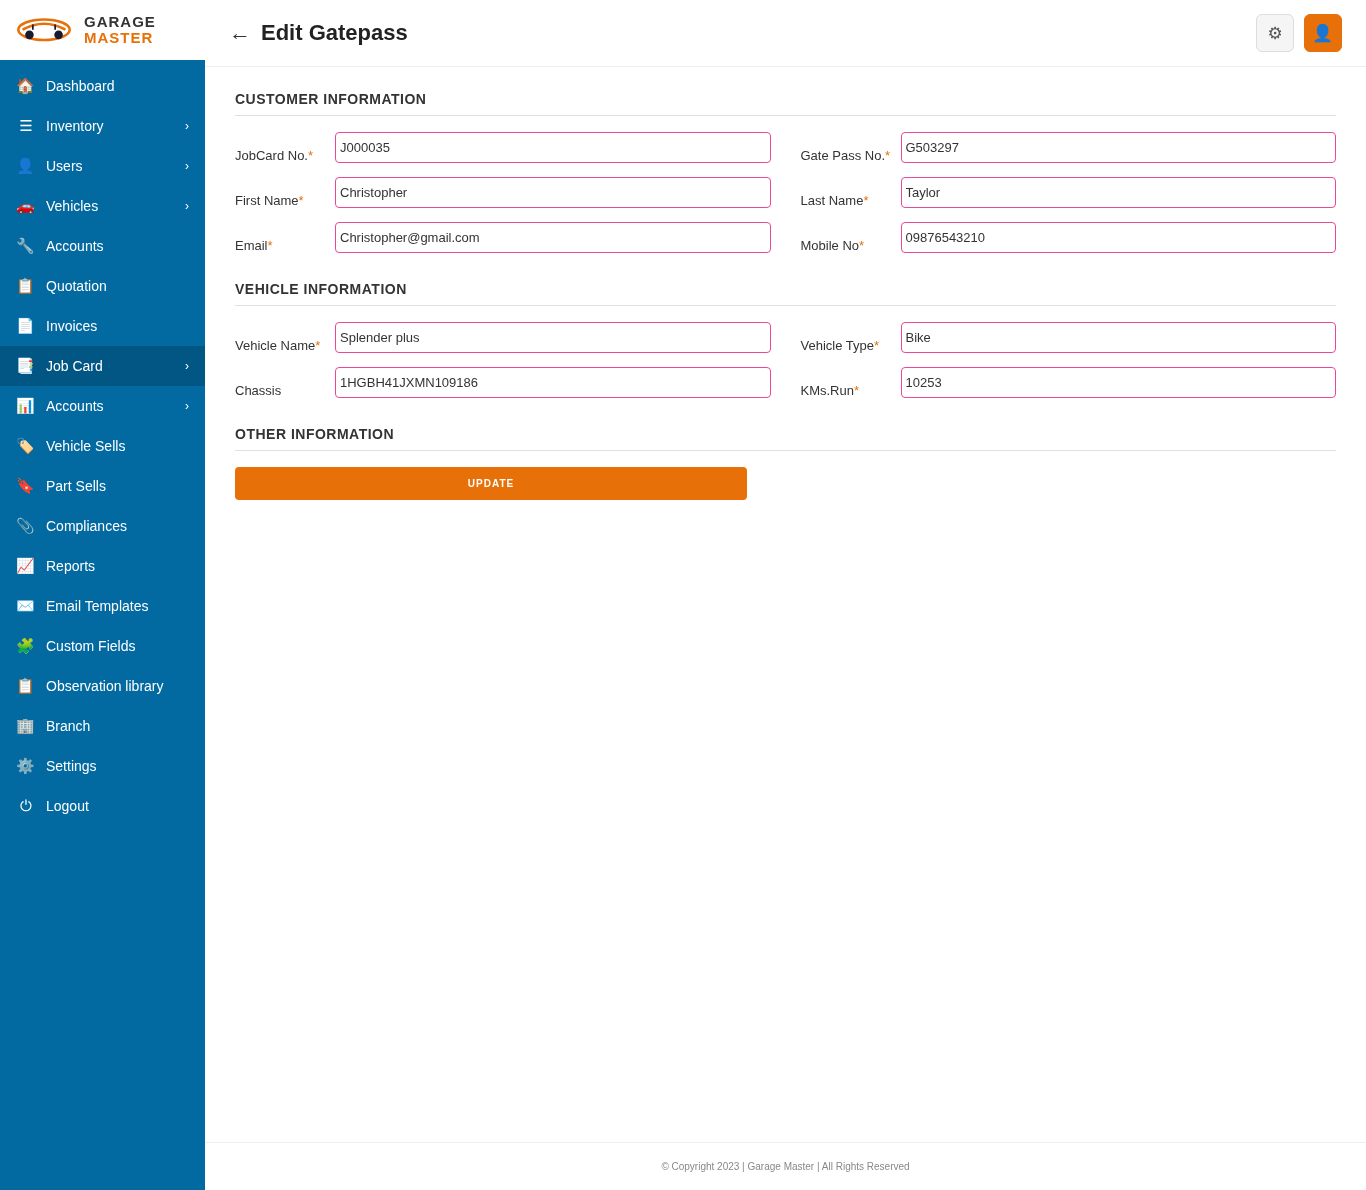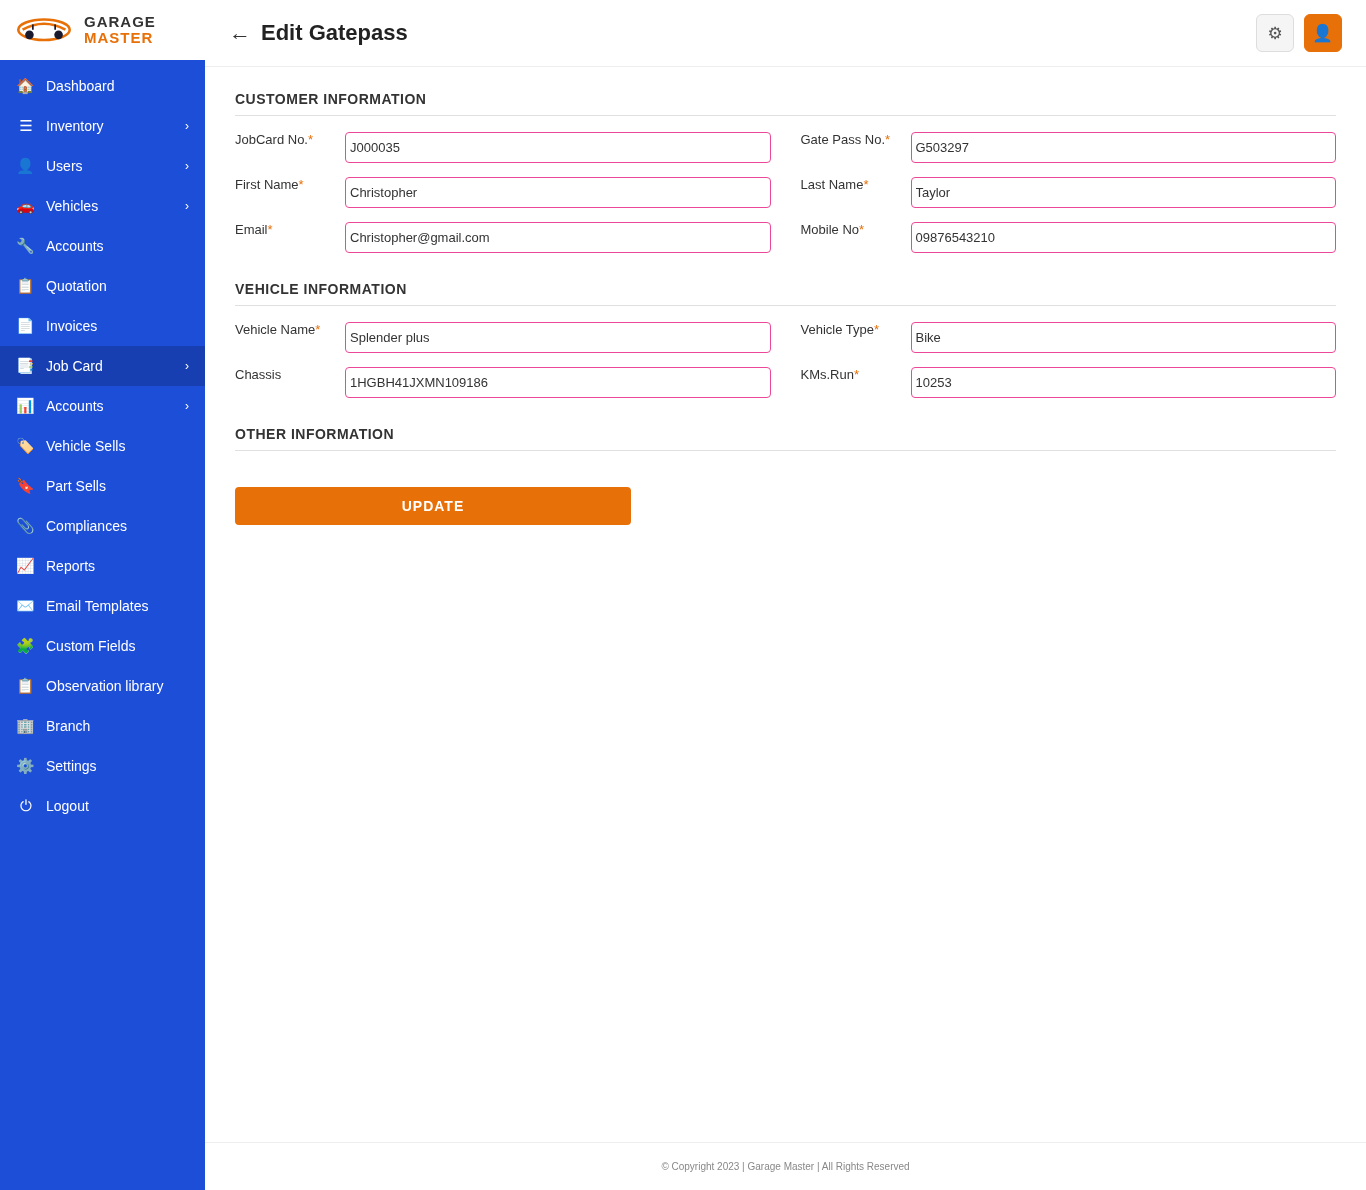--- a/index.html
+++ b/index.html
@@ -2,21 +2,21 @@
 <html><head>
   <meta charset="utf-8">
   <style>
     * { box-sizing: border-box; margin: 0; padding: 0; }
     body { font-family: Arial, sans-serif; display: flex; min-height: 1190px; background: #f5f5f5; }
 
     
     .sidebar {
       width: 205px;
       min-width: 205px;
-      background: #1d4ed8;
+      background: #0369a1;
       color: #fff;
       display: flex;
       flex-direction: column;
       min-height: 1190px;
       justify-content: center;
     }
     .sidebar-logo {
       padding: 10px 14px;
       display: flex;
       align-items: center;
@@ -99,23 +99,22 @@
     .form-section { margin-bottom: 28px; }
 
     .form-row {
       display: flex;
       gap: 30px;
       margin-bottom: 14px;
       align-items: center;
     }
     .form-group {
       display: flex;
-      align-items: flex-start;
+      align-items: flex-end;
       flex: 1;
-      gap: 10px;
     }
     .form-label {
       font-size: 13px;
       color: #333;
       white-space: nowrap;
       min-width: 100px;
     }
     .form-label .required { color: #e87008; }
     .form-input {
       flex: 1;
@@ -126,27 +125,27 @@
       color: #333;
       background: #fff;
       outline: none;
     }
 
     .update-btn {
       background: #e87008;
       color: #fff;
       border: none;
       padding: 11px 0;
-      width: 396px;
-      font-size: 14px;
+      width: 512px;
+      font-size: 10px;
       font-weight: 700;
       letter-spacing: 1px;
       border-radius: 4px;
       cursor: pointer;
-      margin-top: 20px;
+      margin-top: 0;
     }
 
     .footer {
       text-align: center;
       padding: 18px;
       font-size: 10px;
       color: #888;
       border-top: 1px solid #eee;
       margin-top: auto;
     }

